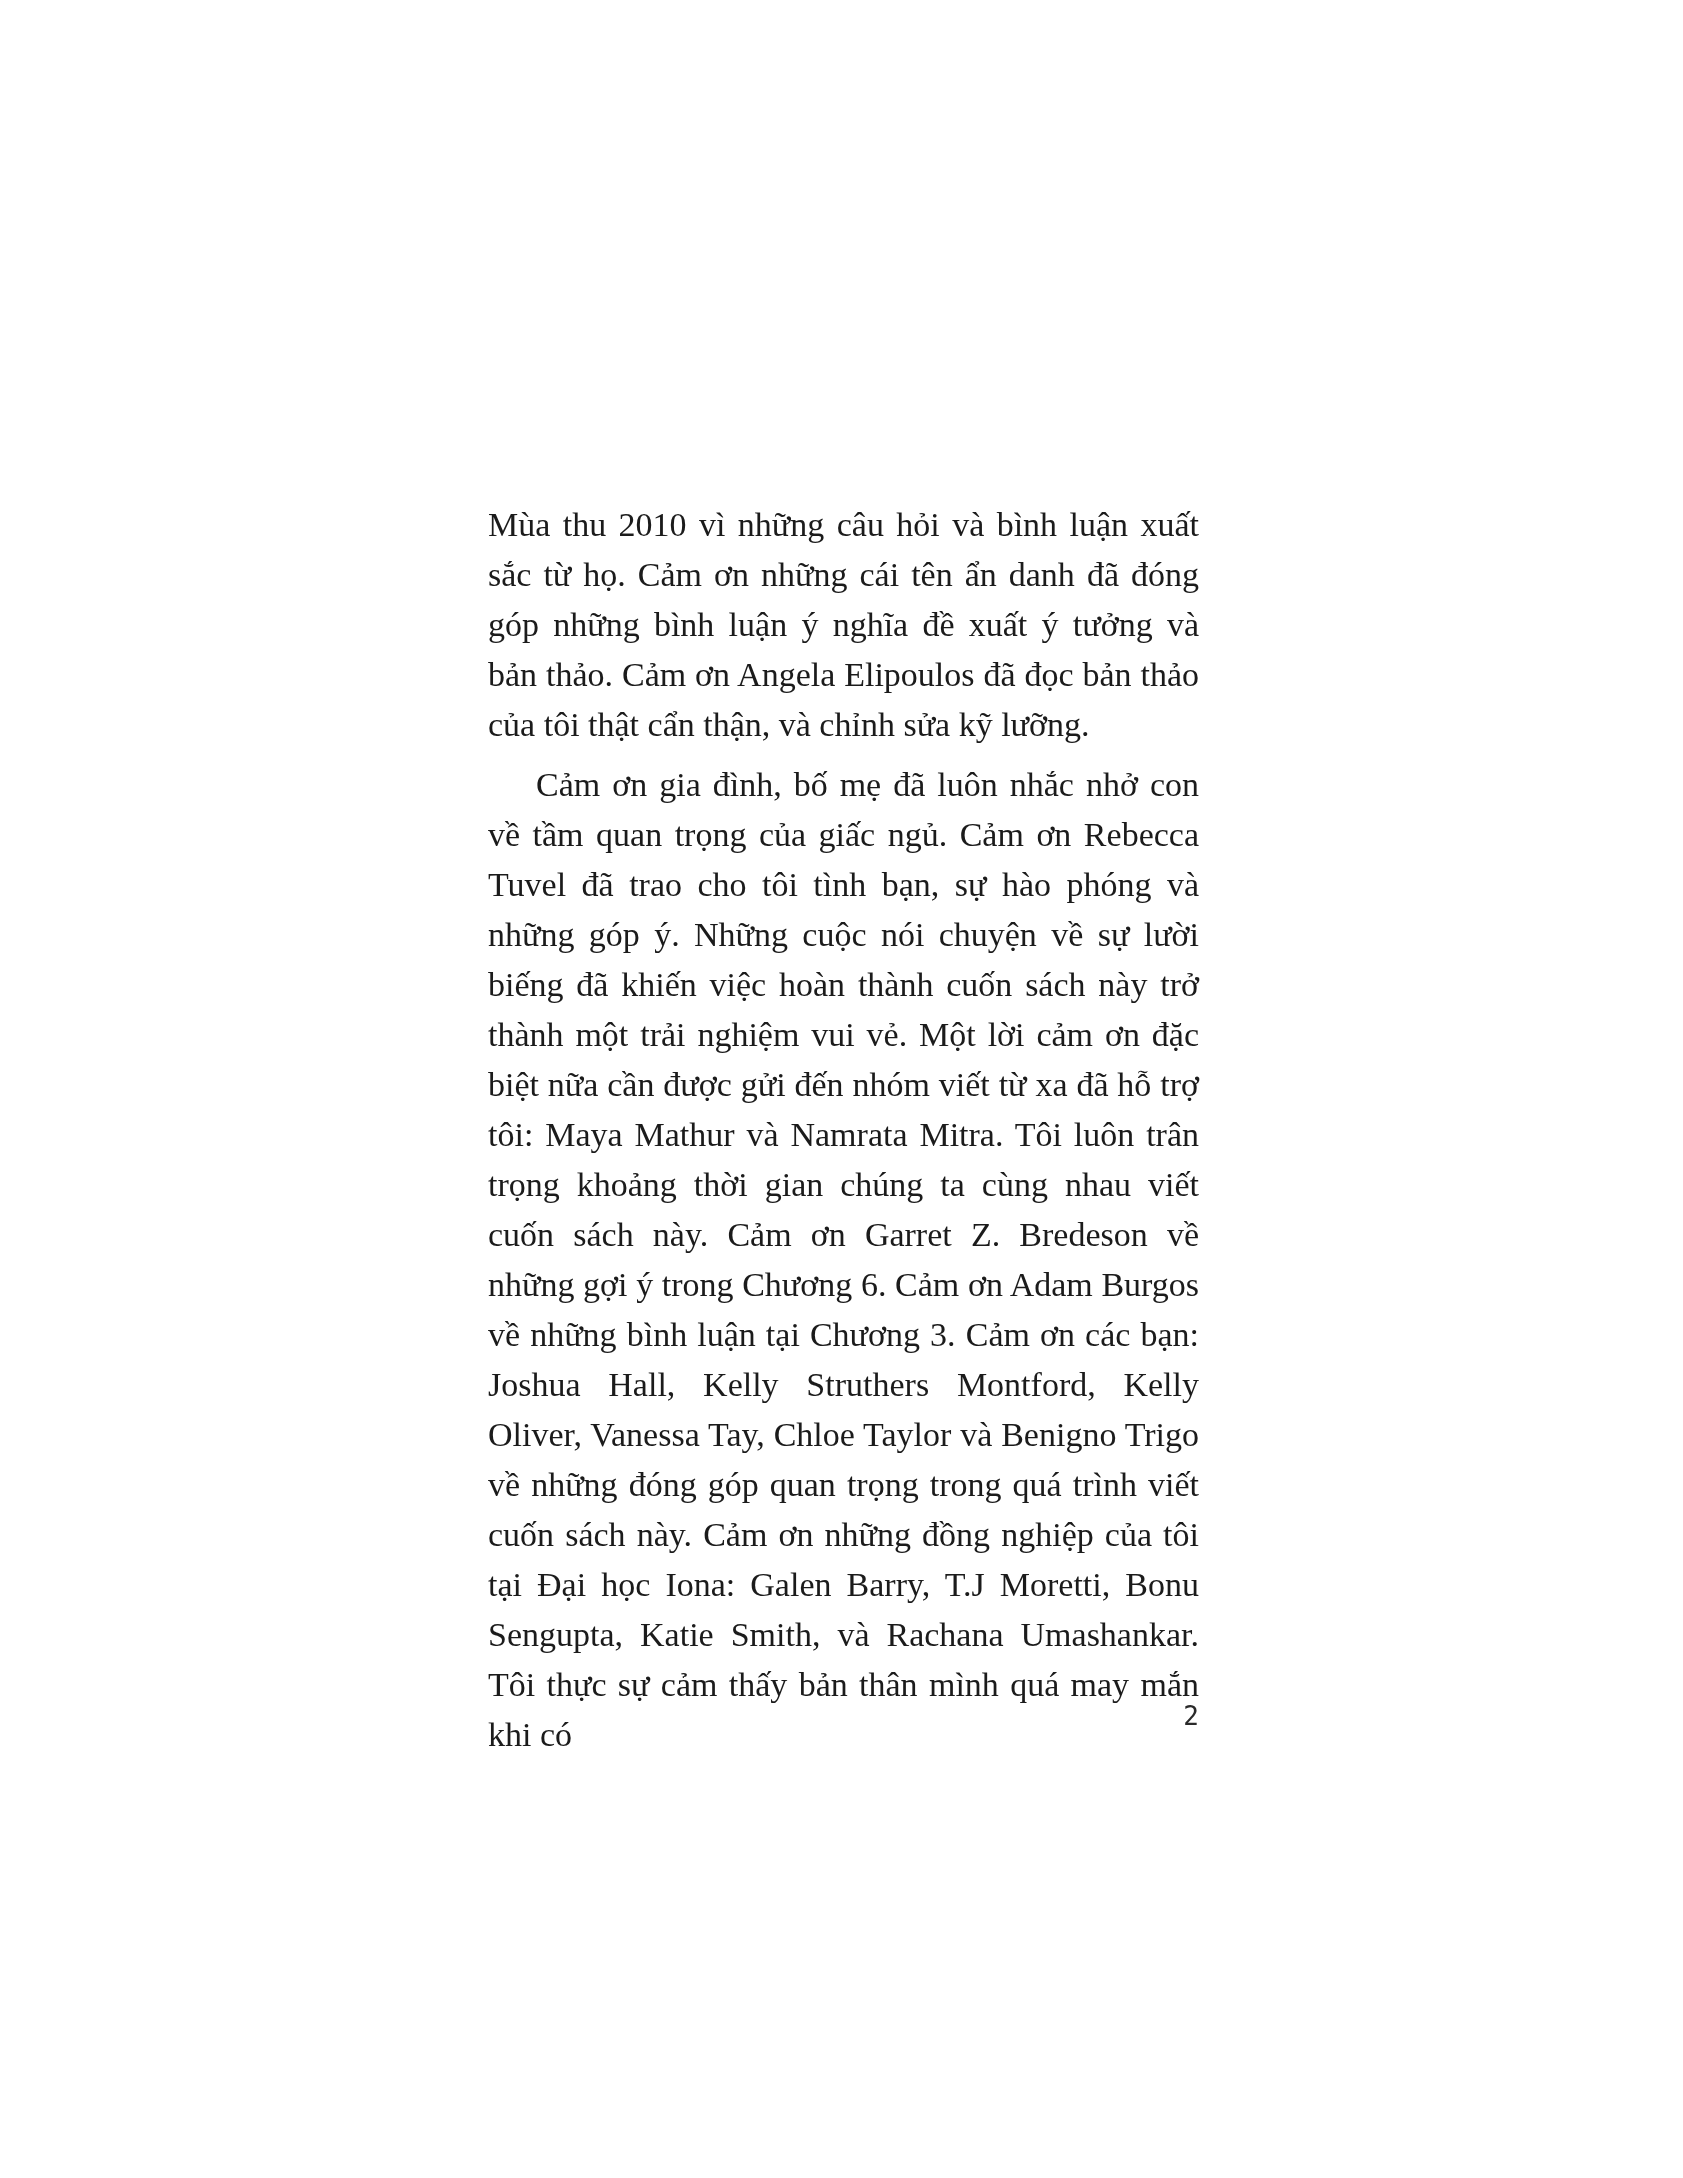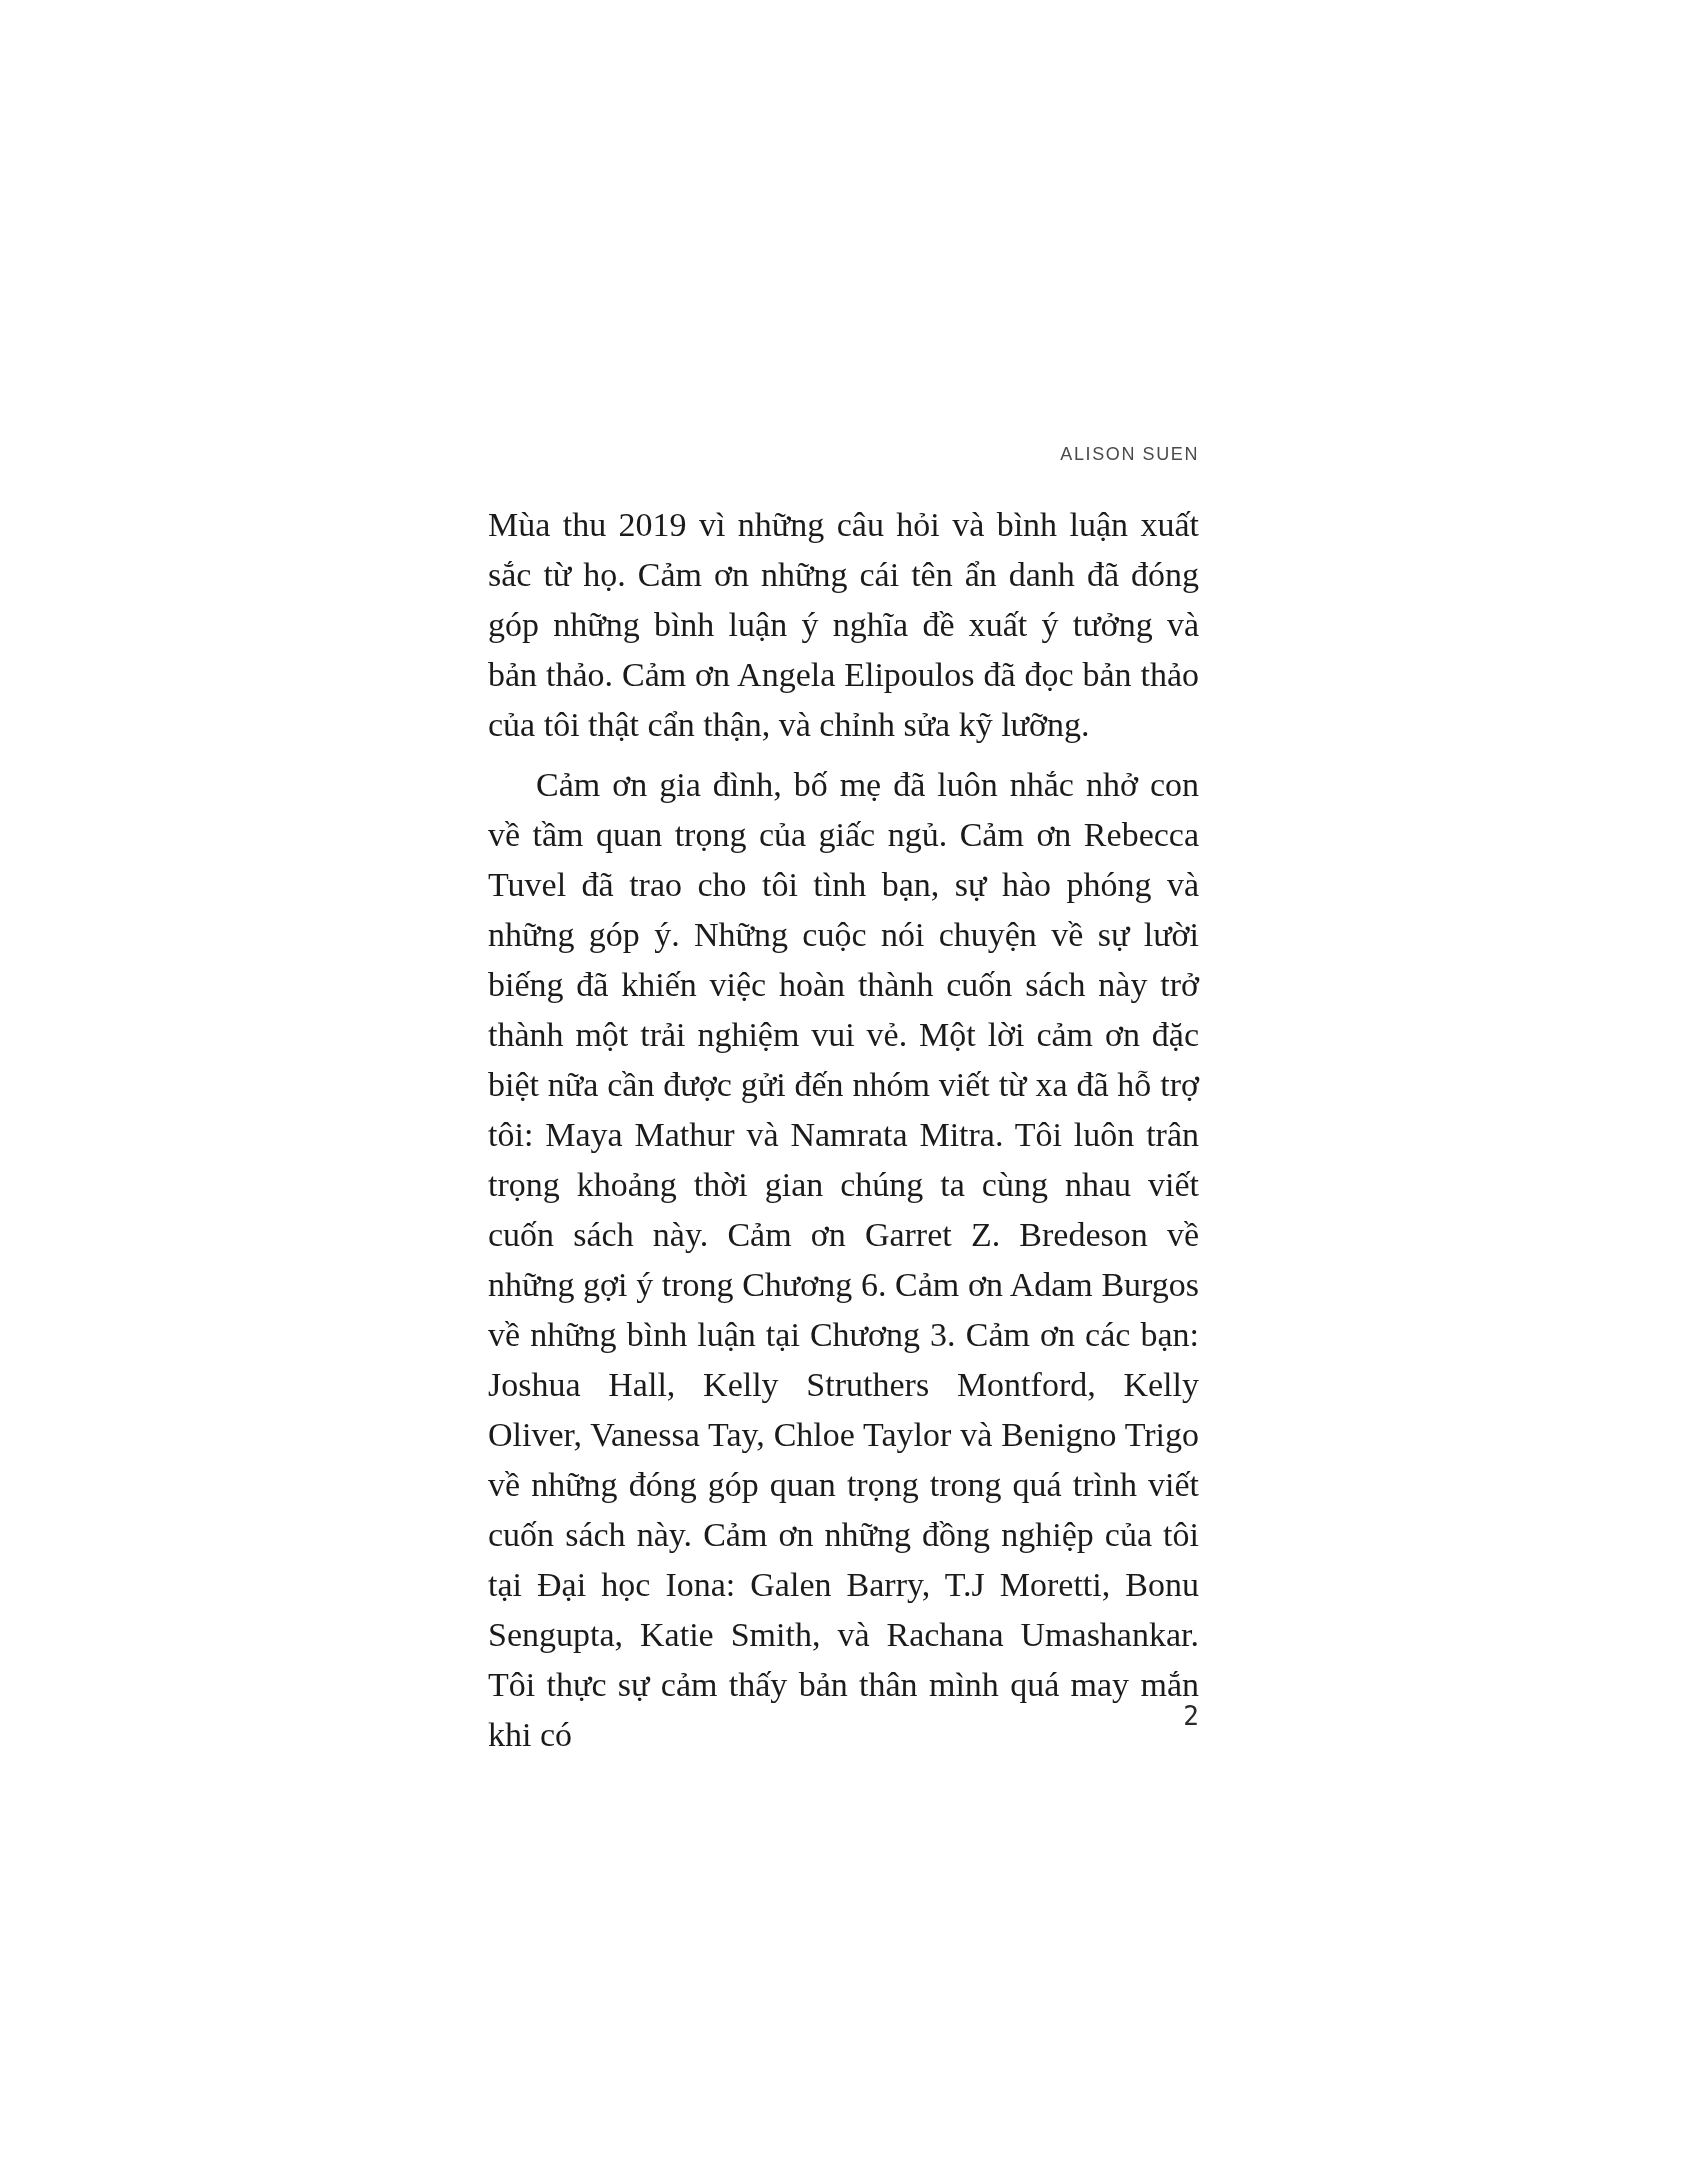--- a/index.html
+++ b/index.html
@@ -63,23 +63,22 @@
     font-family: "DejaVu Sans Mono", monospace;
     font-size: 26px;
     color: #2a2a2a;
   }
 </style>
 </head>
 <body>
 
 <div class="book-page">
 
-  <div class="running-header">ALISON SUEN</div>
 
   <div class="text-block">
-    <p class="paragraph">Mùa thu 2019 vì những câu hỏi và bình luận xuất sắc từ họ. Cảm ơn những cái tên ẩn danh đã đóng góp những bình luận ý nghĩa đề xuất ý tưởng và bản thảo. Cảm ơn Angela Elipoulos đã đọc bản thảo của tôi thật cẩn thận, và chỉnh sửa kỹ lưỡng.</p>
+    <p class="paragraph">Mùa thu 2010 vì những câu hỏi và bình luận xuất sắc từ họ. Cảm ơn những cái tên ẩn danh đã đóng góp những bình luận ý nghĩa đề xuất ý tưởng và bản thảo. Cảm ơn Angela Elipoulos đã đọc bản thảo của tôi thật cẩn thận, và chỉnh sửa kỹ lưỡng.</p>
     <p class="paragraph">Cảm ơn gia đình, bố mẹ đã luôn nhắc nhở con về tầm quan trọng của giấc ngủ. Cảm ơn Rebecca Tuvel đã trao cho tôi tình bạn, sự hào phóng và những góp ý. Những cuộc nói chuyện về sự lười biếng đã khiến việc hoàn thành cuốn sách này trở thành một trải nghiệm vui vẻ. Một lời cảm ơn đặc biệt nữa cần được gửi đến nhóm viết từ xa đã hỗ trợ tôi: Maya Mathur và Namrata Mitra. Tôi luôn trân trọng khoảng thời gian chúng ta cùng nhau viết cuốn sách này. Cảm ơn Garret Z. Bredeson về những gợi ý trong Chương 6. Cảm ơn Adam Burgos về những bình luận tại Chương 3. Cảm ơn các bạn: Joshua Hall, Kelly Struthers Montford, Kelly Oliver, Vanessa Tay, Chloe Taylor và Benigno Trigo về những đóng góp quan trọng trong quá trình viết cuốn sách này. Cảm ơn những đồng nghiệp của tôi tại Đại học Iona: Galen Barry, T.J Moretti, Bonu Sengupta, Katie Smith, và Rachana Umashankar. Tôi thực sự cảm thấy bản thân mình quá may mắn khi có</p>
   </div>
 
   <div class="page-number">2</div>
 
 </div>
 
 
 </body></html>

